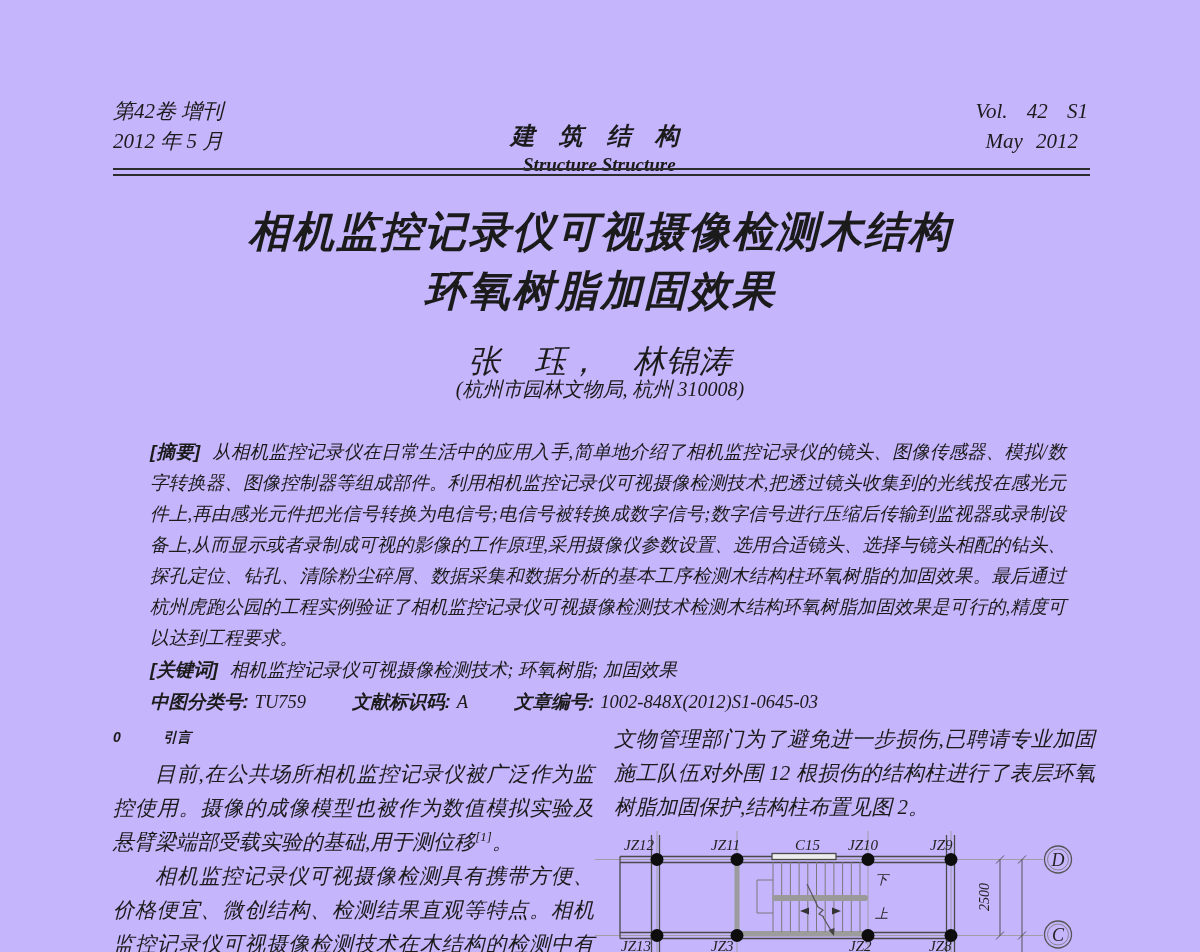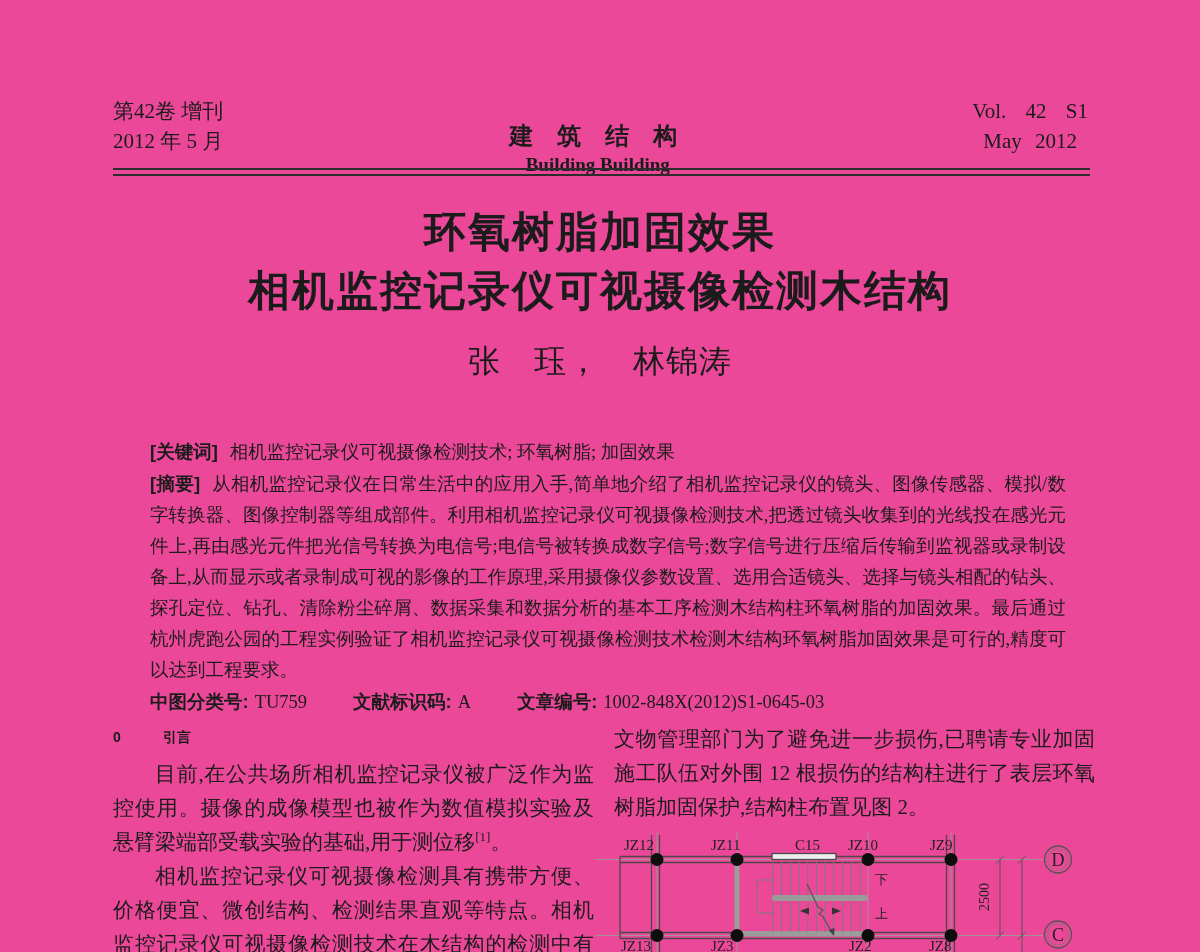--- a/index.html
+++ b/index.html
@@ -1,22 +1,23 @@
 <!DOCTYPE html>
 <html><head>
 <meta charset="utf-8">
 <style>
   html,body{margin:0;padding:0;background:#e9e9e9;}
   .page{
     position:relative;
     width:1200px;height:952px;
-    background:#ec4899;
+    background:#c4b5fd;
     overflow:hidden;
     font-family:"Liberation Serif","DejaVu Serif",serif;
     color:#1b1b1b;
+    font-style:italic;
   }
   
   .jheader{
     position:absolute;left:113px;right:112px;top:96px;
     display:flex;justify-content:space-between;align-items:flex-start;
   }
   .jh-left{font-size:21px;line-height:30px;}
   .jh-center{text-align:center;}
   .jh-title-cn{font-size:24px;font-weight:600;letter-spacing:9px;line-height:28px;margin-top:26px;}
   .jh-title-en{font-size:19px;font-weight:700;line-height:30px;}
@@ -82,38 +83,39 @@
 
 <div class="page">
 
   <div class="jheader">
     <div class="jh-left">
       <div>第42卷 增刊</div>
       <div>2012 年 5 月</div>
     </div>
     <div class="jh-center">
       <div class="jh-title-cn">建 筑 结 构</div>
-      <div class="jh-title-en">Building Building</div>
+      <div class="jh-title-en">Structure Structure</div>
     </div>
     <div class="jh-right">
       <div class="jh-vol">Vol. 42 S1</div>
       <div class="jh-date">May 2012</div>
     </div>
   </div>
   <div class="double-rule"></div>
 
   <div class="art-title">
+    <div>相机监控记录仪可视摄像检测木结构</div>
     <div>环氧树脂加固效果</div>
-    <div>相机监控记录仪可视摄像检测木结构</div>
   </div>
   <div class="art-authors">张　珏，　林锦涛</div>
+  <div class="art-affil">(杭州市园林文物局, 杭州 310008)</div>
 
   <div class="abs-block">
+    <p><span class="blabel abs-text-label">[摘要]</span><span>从相机监控记录仪在日常生活中的应用入手,简单地介绍了相机监控记录仪的镜头、图像传感器、模拟/数字转换器、图像控制器等组成部件。利用相机监控记录仪可视摄像检测技术,把透过镜头收集到的光线投在感光元件上,再由感光元件把光信号转换为电信号;电信号被转换成数字信号;数字信号进行压缩后传输到监视器或录制设备上,从而显示或者录制成可视的影像的工作原理,采用摄像仪参数设置、选用合适镜头、选择与镜头相配的钻头、探孔定位、钻孔、清除粉尘碎屑、数据采集和数据分析的基本工序检测木结构柱环氧树脂的加固效果。最后通过杭州虎跑公园的工程实例验证了相机监控记录仪可视摄像检测技术检测木结构环氧树脂加固效果是可行的,精度可以达到工程要求。</span></p>
     <p><span class="blabel kw-label">[关键词]</span><span>相机监控记录仪可视摄像检测技术; 环氧树脂; 加固效果</span></p>
-    <p><span class="blabel abs-text-label">[摘要]</span><span>从相机监控记录仪在日常生活中的应用入手,简单地介绍了相机监控记录仪的镜头、图像传感器、模拟/数字转换器、图像控制器等组成部件。利用相机监控记录仪可视摄像检测技术,把透过镜头收集到的光线投在感光元件上,再由感光元件把光信号转换为电信号;电信号被转换成数字信号;数字信号进行压缩后传输到监视器或录制设备上,从而显示或者录制成可视的影像的工作原理,采用摄像仪参数设置、选用合适镜头、选择与镜头相配的钻头、探孔定位、钻孔、清除粉尘碎屑、数据采集和数据分析的基本工序检测木结构柱环氧树脂的加固效果。最后通过杭州虎跑公园的工程实例验证了相机监控记录仪可视摄像检测技术检测木结构环氧树脂加固效果是可行的,精度可以达到工程要求。</span></p>
     <p class="meta-line"><span class="val"><span class="blabel">中图分类号:</span><span>TU759</span></span><span class="val"><span class="blabel">文献标识码:</span><span>A</span></span><span class="val"><span class="blabel">文章编号:</span><span>1002-848X(2012)S1-0645-03</span></span></p>
   </div>
 
   <div class="col col-left">
     <h2 class="sec-head"><span class="sec-no">0</span><span>引言</span></h2>
     <p class="p-indent"><span>目前,在公共场所相机监控记录仪被广泛作为监控使用。摄像的成像模型也被作为数值模拟实验及悬臂梁端部受载实验的基础,用于测位移</span><sup class="ref">[1]</sup><span>。</span></p>
     <p class="p-indent">相机监控记录仪可视摄像检测具有携带方便、价格便宜、微创结构、检测结果直观等特点。相机监控记录仪可视摄像检测技术在木结构的检测中有很好</p>
   </div>
 
   <div class="col col-right">

